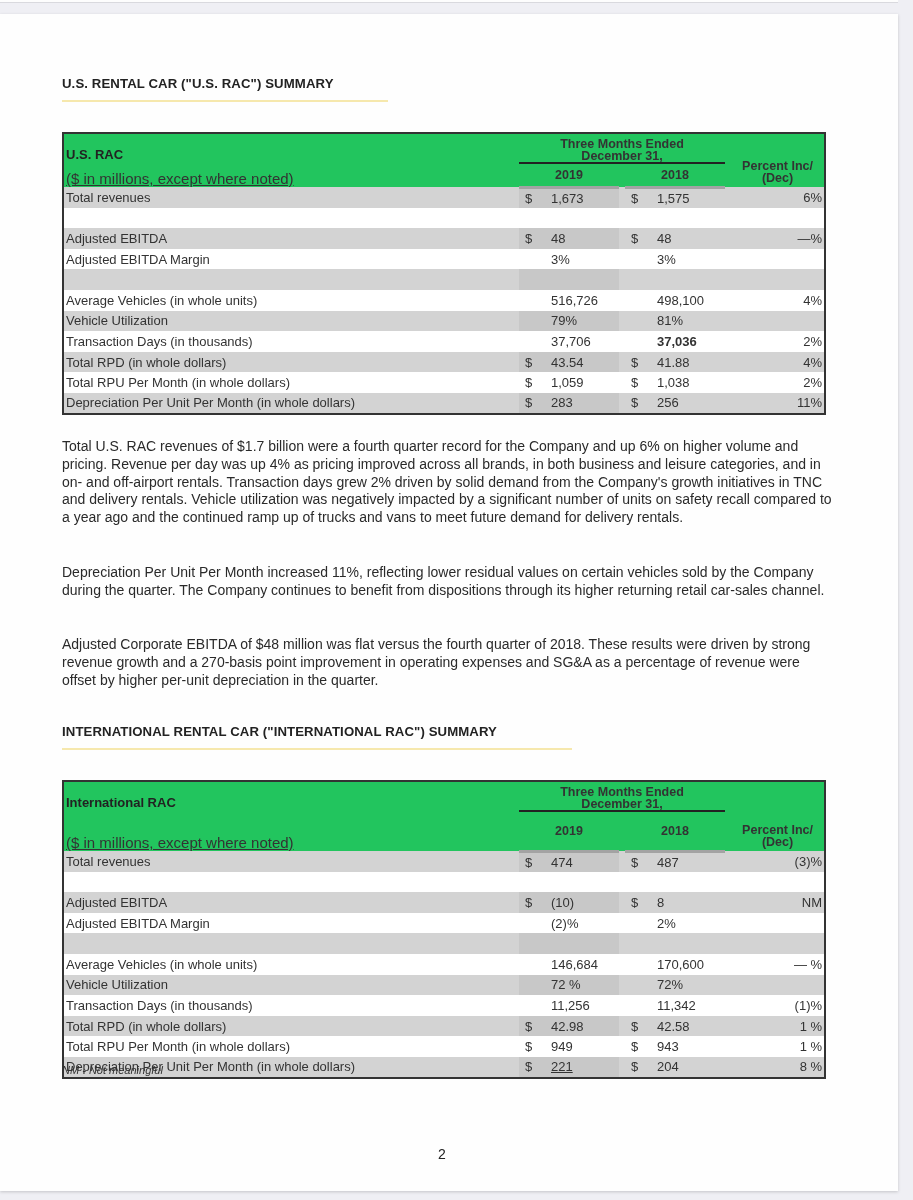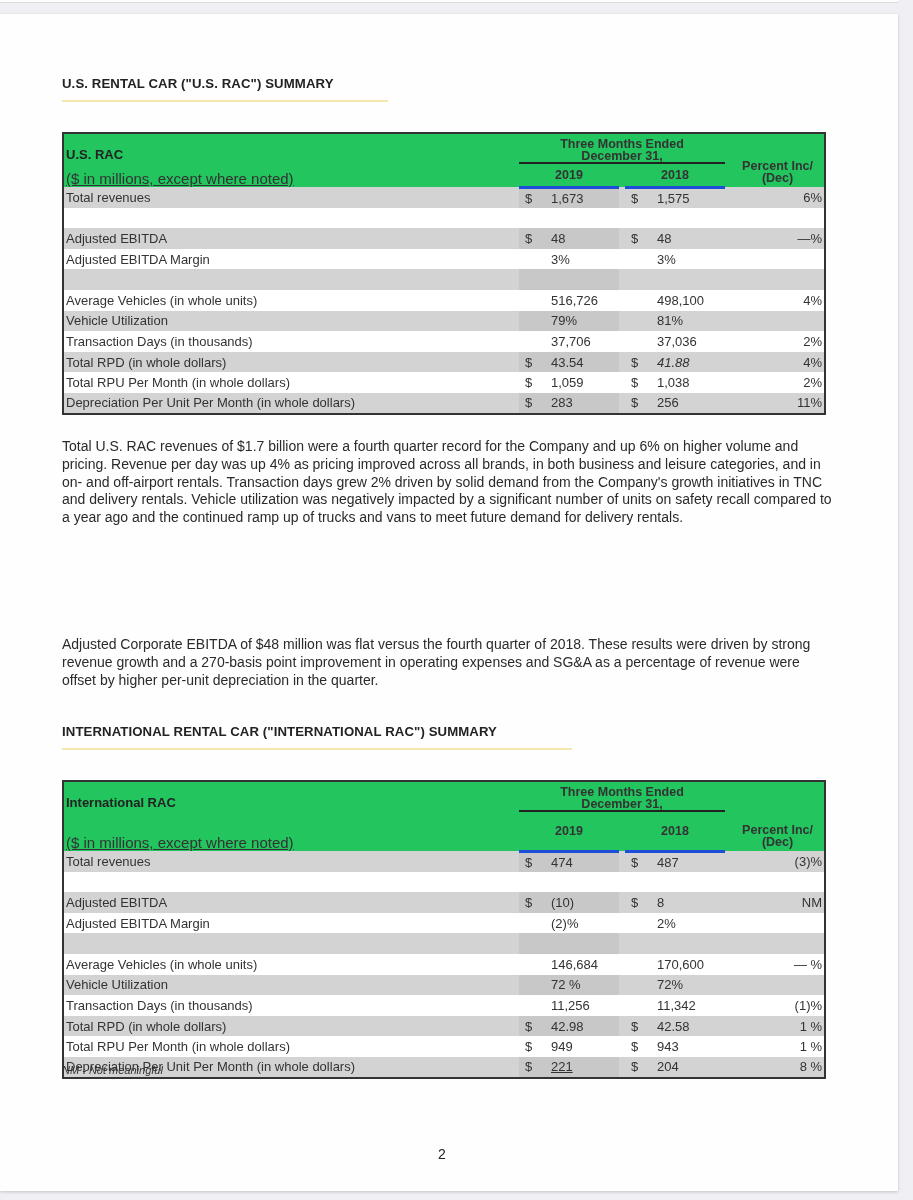--- a/index.html
+++ b/index.html
@@ -32,21 +32,21 @@
     font-size: 13px; color: #333;
     table-layout: fixed;
   }
   table.rac td { padding: 0 2px; height: 20.6px; white-space: nowrap; vertical-align: middle; }
   table.rac tr.hdr td { background: #22c55e; }
   .seg-name { font-weight: bold; font-size: 13px; color: #222; }
   .seg-note { font-size: 15px; text-decoration: underline; color: #333; }
   .hdr-center { text-align: center; font-weight: bold; color: #333; font-size: 12.5px; line-height: 12px; }
   .year-cell { text-align: center; font-weight: bold; font-size: 12.5px; color: #333; }
   .rule-top { border-bottom: 2px solid #222; }
-  .year-rule { border-bottom: 3px solid #1d4ed8; }
+  .year-rule { border-bottom: 3px solid #a3a3a3; }
   .gap { width: 6px; }
   tr.g td { background: #d3d3d3; }
   tr.w td { background: #ffffff; }
   tr.g td.shade { background: #c8c8c8; }
   .num { text-align: left; }
   .dol { text-align: left; padding-left: 6px !important; }
   .pct { text-align: right; }
   td.lbl { padding-left: 2px !important; }
 
   .para {
@@ -171,31 +171,31 @@
           <td class="num" style="padding-right: 0px;">81%</td>
           <td class="gap"></td>
           <td class="pct"></td>
         </tr>
         <tr class="w">
           <td class="lbl">Transaction Days (in thousands)</td>
           <td class="dol shade"></td>
           <td class="num shade" style="padding-right: 12px;">37,706</td>
           <td class="gap"></td>
           <td class="dol"></td>
-          <td class="num" style="padding-right: 12px;">37,036</td>
+          <td class="num" style="padding-right: 12px; font-weight: bold;">37,036</td>
           <td class="gap"></td>
           <td class="pct">2%</td>
         </tr>
         <tr class="g">
           <td class="lbl">Total RPD (in whole dollars)</td>
           <td class="dol shade">$</td>
           <td class="num shade" style="padding-right: 12px;">43.54</td>
           <td class="gap"></td>
           <td class="dol">$</td>
-          <td class="num" style="padding-right: 12px; font-style: italic;">41.88</td>
+          <td class="num" style="padding-right: 12px;">41.88</td>
           <td class="gap"></td>
           <td class="pct">4%</td>
         </tr>
         <tr class="w">
           <td class="lbl">Total RPU Per Month (in whole dollars)</td>
           <td class="dol shade">$</td>
           <td class="num shade" style="padding-right: 12px;">1,059</td>
           <td class="gap"></td>
           <td class="dol">$</td>
           <td class="num" style="padding-right: 12px;">1,038</td>
@@ -209,20 +209,21 @@
           <td class="gap"></td>
           <td class="dol">$</td>
           <td class="num" style="padding-right: 12px;">256</td>
           <td class="gap"></td>
           <td class="pct">11%</td>
         </tr>
       </tbody>
   </table>
 
   <div class="para" style="top:424px;">Total U.S. RAC revenues of $1.7 billion were a fourth quarter record for the Company and up 6% on higher volume and pricing. Revenue per day was up 4% as pricing improved across all brands, in both business and leisure categories, and in on- and off-airport rentals. Transaction days grew 2% driven by solid demand from the Company's growth initiatives in TNC and delivery rentals. Vehicle utilization was negatively impacted by a significant number of units on safety recall compared to a year ago and the continued ramp up of trucks and vans to meet future demand for delivery rentals.</div>
+  <div class="para" style="top:550px;">Depreciation Per Unit Per Month increased 11%, reflecting lower residual values on certain vehicles sold by the Company during the quarter. The Company continues to benefit from dispositions through its higher returning retail car-sales channel.</div>
   <div class="para" style="top:622px;">Adjusted Corporate EBITDA of $48 million was flat versus the fourth quarter of 2018. These results were driven by strong revenue growth and a 270-basis point improvement in operating expenses and SG&amp;A as a percentage of revenue were offset by higher per-unit depreciation in the quarter.</div>
 
   <div class="section-title" style="top:710px;">INTERNATIONAL RENTAL CAR ("INTERNATIONAL RAC") SUMMARY</div>
   <div class="title-rule" style="top:734px; width:510px;"></div>
 
   <table class="rac" id="intl-table" style="top:766px;">
     <colgroup>
       <col style="width:456px">
         <col style="width:30px">
         <col style="width:70px">

